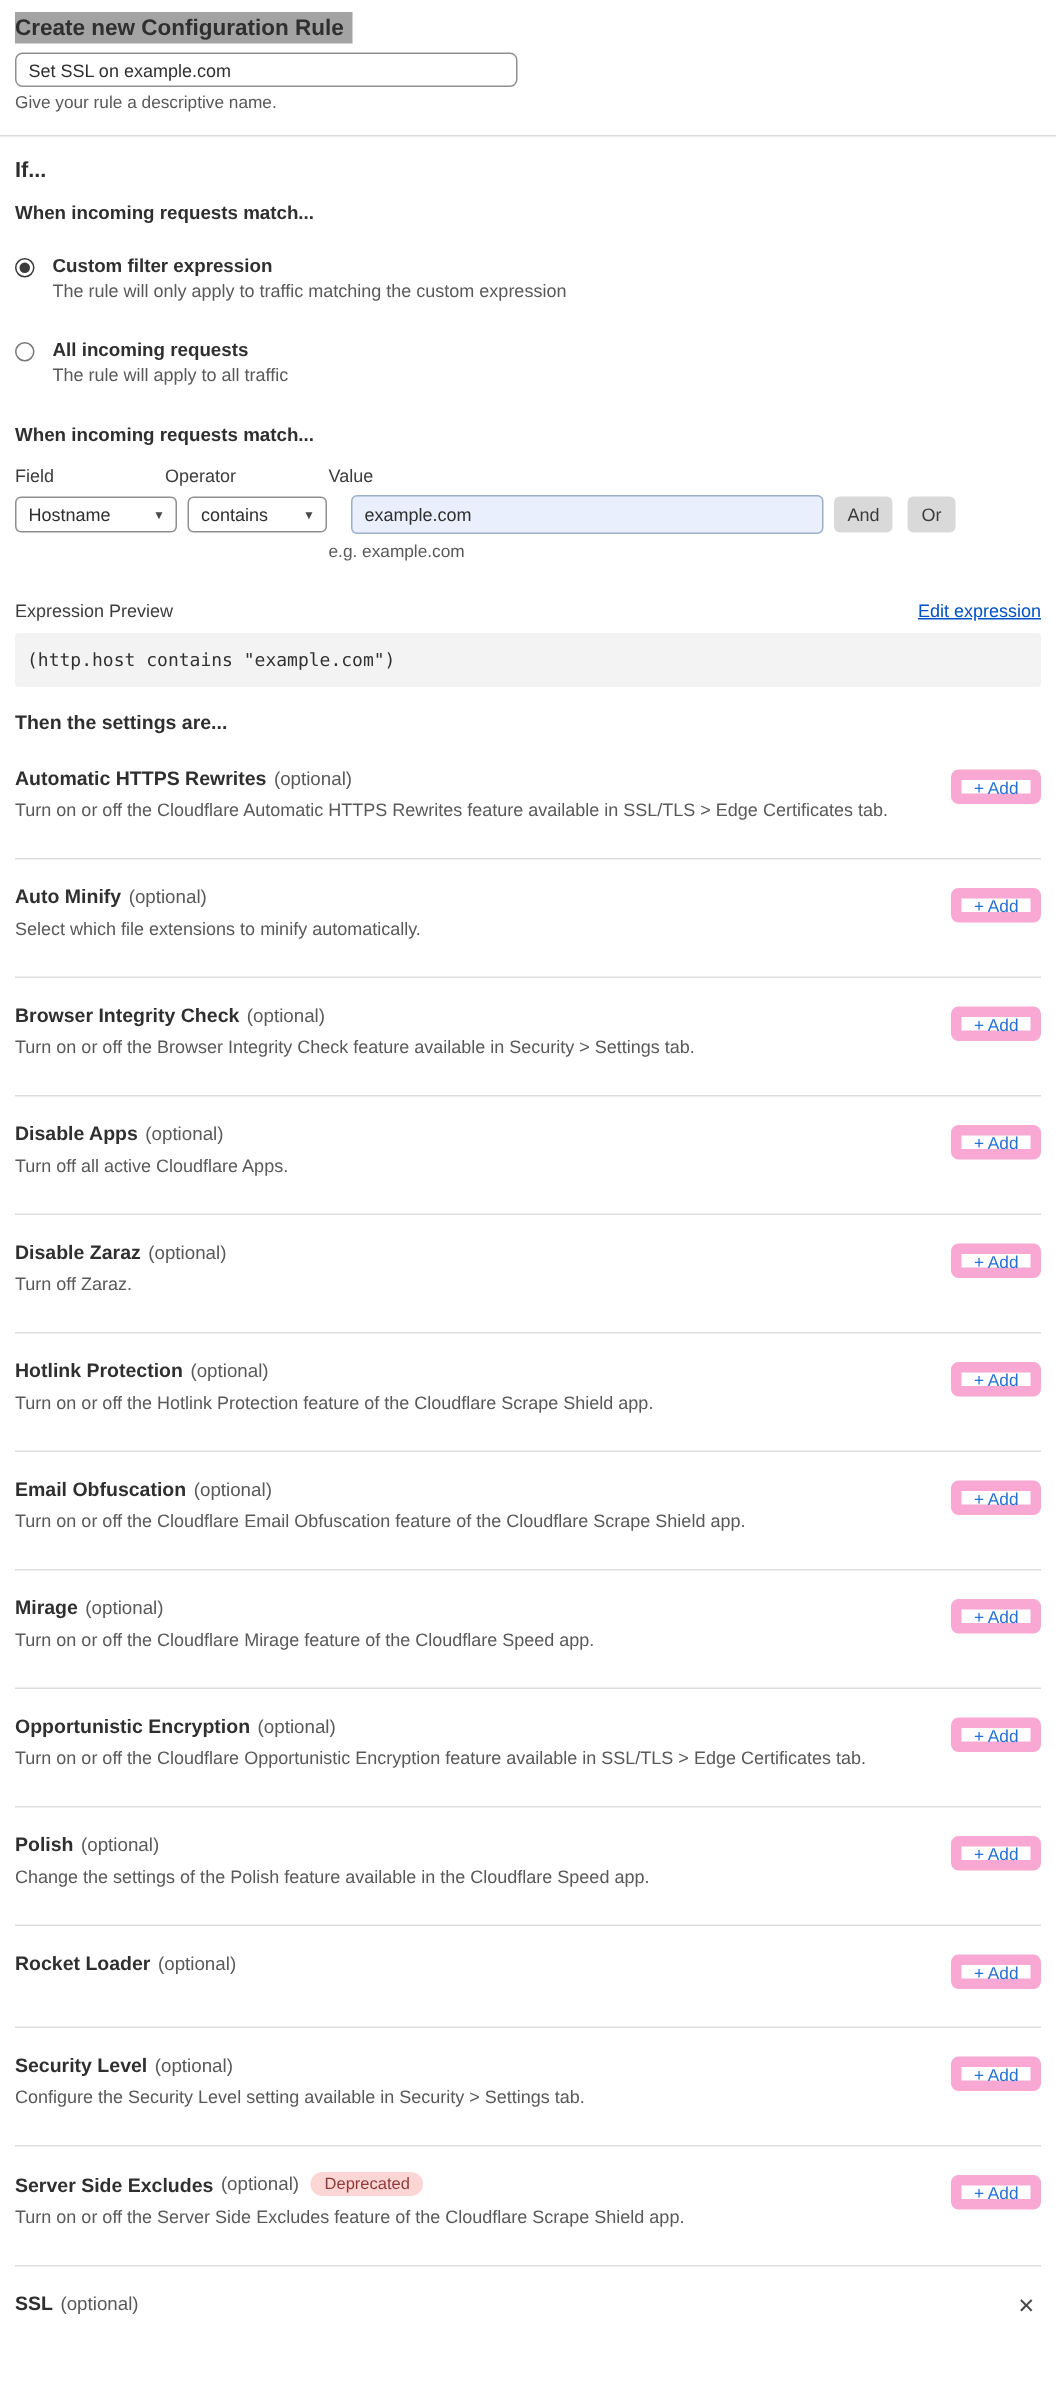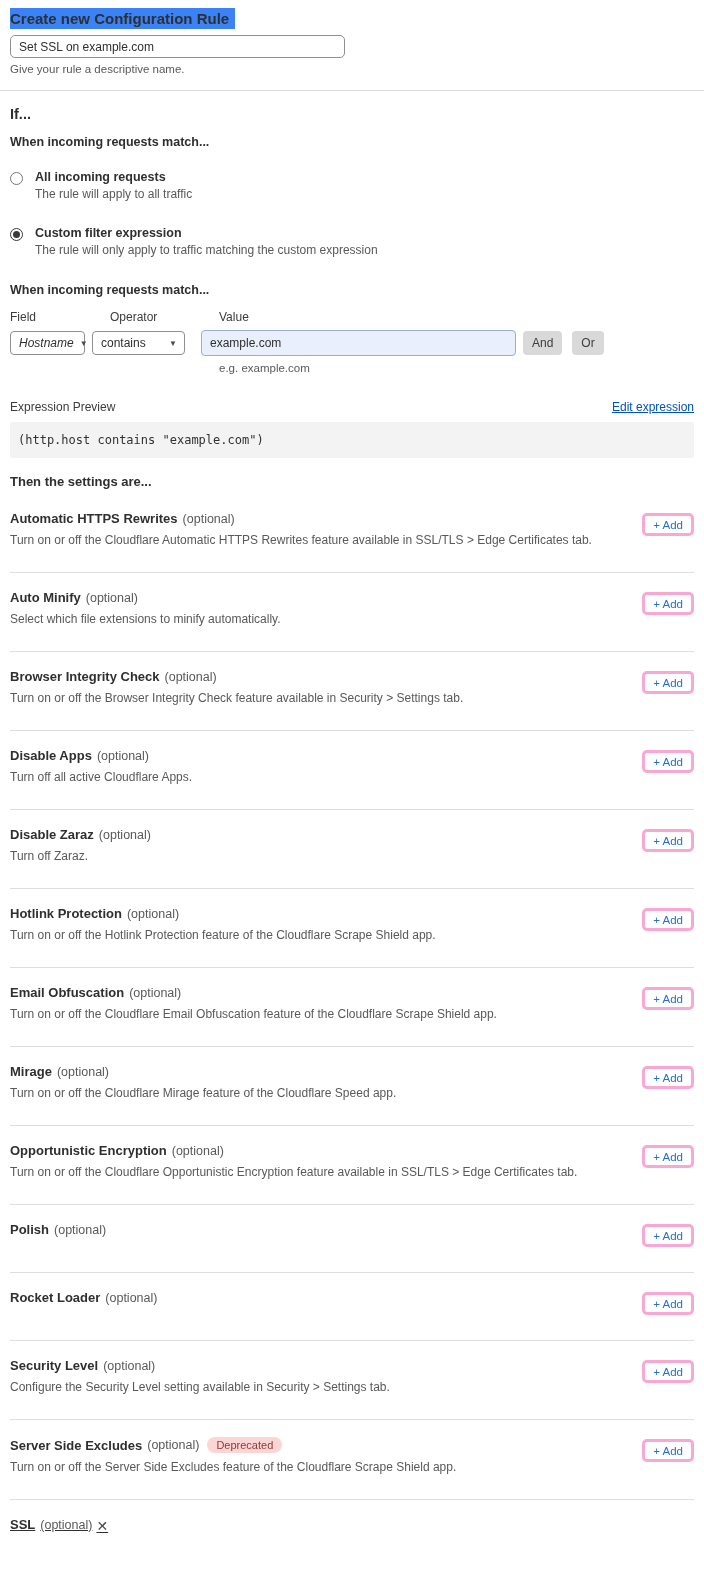--- a/index.html
+++ b/index.html
@@ -8,21 +8,21 @@
     font-family: "Liberation Sans", sans-serif;
     color: #313131;
     background: #ffffff;
     width: 704px;
     height: 1592px;
     overflow: hidden;
   }
   .container { padding: 8px 10px 0 10px; }
 
   h1.page-title { font-size: 15px; font-weight: 700; color: #2f2f2f; }
-  h1.page-title span { background: #3b82f6; padding: 2px 6px 2px 0; display: inline-block; }
+  h1.page-title span { background: #a3a3a3; padding: 2px 6px 2px 0; display: inline-block; }
 
   .field-label { font-size: 12px; color: #3c3c3c; }
   .help-text { font-size: 11.5px; color: #595959; }
 
   .rule-name-label { margin-top: 15px; }
   .text-input {
     display: block; margin-top: 6px; width: 335px; height: 23px;
     border: 1px solid #8f8f8f; border-radius: 5px; padding: 0 8px;
     font-size: 12px; color: #2f2f2f; font-family: "Liberation Sans", sans-serif;
     background: #fff; outline: none;
@@ -56,21 +56,21 @@
   .builder-labels .l-field { width: 100px; }
   .builder-labels .l-operator { width: 109px; }
   .builder-row { margin-top: 6px; display: flex; align-items: center; }
   .select {
     height: 24px; border: 1px solid #8f8f8f; border-radius: 4px;
     display: flex; align-items: center; justify-content: space-between;
     padding: 0 7px 0 8px; font-size: 12px; color: #2f2f2f; background: #fff;
     cursor: pointer;
   }
   .select .caret { font-size: 8px; color: #4a4a4a; margin-left: 6px; }
-  .sel-field { width: 75px; margin-right: 7px; font-style: italic; }
+  .sel-field { width: 108px; margin-right: 7px; }
   .sel-operator { width: 93px; margin-right: 16px; }
   .value-input {
     width: 315px; height: 26px; border: 1px solid #9aaed0; border-radius: 4px;
     background: #e9effc; padding: 0 8px; font-size: 12px; color: #2f2f2f;
     font-family: "Liberation Sans", sans-serif; outline: none; margin-right: 7px;
   }
   .gray-btn {
     height: 24px; padding: 0 9px; background: #d9d9d9; border: none;
     border-radius: 4px; font-size: 12px; color: #3c3c3c; cursor: pointer;
     font-family: "Liberation Sans", sans-serif;
@@ -94,27 +94,27 @@
   .setting-title-line { display: flex; align-items: center; }
   .setting-name { font-size: 13px; font-weight: 700; color: #2f2f2f; }
   .setting-optional { font-size: 12.5px; color: #595959; margin-left: 5px; }
   .setting-badge {
     margin-left: 8px; background: #fcd5d5; color: #8f3a3a;
     font-size: 11px; padding: 2px 9px; border-radius: 10px;
   }
   .setting-desc { margin-top: 7px; font-size: 12px; color: #595959; }
   .add-btn {
     min-width: 44px; height: 23px; background: #fff;
-    border: 3px solid #f9a8d4; border-radius: 5px; color: #2470d4;
+    border: 7px solid #f9a8d4; border-radius: 5px; color: #2470d4;
     font-size: 11.5px; cursor: pointer; font-family: "Liberation Sans", sans-serif;
     padding: 0 8px; flex: 0 0 auto; margin-top: 2px;
   }
 
   .ssl-section { padding-top: 17px; }
-  .ssl-title-row { display: flex; align-items: flex-start; text-decoration: underline; }
+  .ssl-title-row { display: flex; justify-content: space-between; align-items: flex-start; }
   .close-btn {
     background: none; border: none; font-size: 14px; color: #4a4a4a;
     cursor: pointer; line-height: 14px; padding: 2px 4px;
   }
 </style>
 </head>
 <body>
 
 <div class="container">
 
@@ -122,34 +122,34 @@
 
   <input class="text-input" type="text" value="Set SSL on example.com" style="">
   <div class="help-text rule-name-help">Give your rule a descriptive name.</div>
 
   <hr class="full-divider">
 
   <h2 class="if-heading">If...</h2>
   <div class="match-label">When incoming requests match...</div>
 
   <div class="radio-group">
+    <div class="radio-row">
+      <span class="radio checked"></span>
+      <div>
+        <div class="radio-label">Custom filter expression</div>
+        <div class="radio-desc">The rule will only apply to traffic matching the custom expression</div>
+      </div>
+    </div>
     <div class="radio-row">
       <span class="radio"></span>
       <div>
         <div class="radio-label">All incoming requests</div>
         <div class="radio-desc">The rule will apply to all traffic</div>
       </div>
     </div>
-    <div class="radio-row">
-      <span class="radio checked"></span>
-      <div>
-        <div class="radio-label">Custom filter expression</div>
-        <div class="radio-desc">The rule will only apply to traffic matching the custom expression</div>
-      </div>
-    </div>
   </div>
 
   <div class="builder-heading">When incoming requests match...</div>
 
   <div class="builder-labels">
     <div class="field-label l-field">Field</div>
     <div class="field-label l-operator">Operator</div>
     <div class="field-label l-value">Value</div>
   </div>
 
@@ -313,20 +313,21 @@
     </div>
 
     <div class="setting-row">
       <div class="setting-flex">
         <div>
           <div class="setting-title-line">
             <span class="setting-name">Polish</span>
             <span class="setting-optional">(optional)</span>
 
           </div>
+          <div class="setting-desc">Change the settings of the Polish feature available in the Cloudflare Speed app.</div>
         </div>
         <button class="add-btn">+ Add</button>
       </div>
       <hr class="divider">
     </div>
 
     <div class="setting-row">
       <div class="setting-flex">
         <div>
           <div class="setting-title-line">

